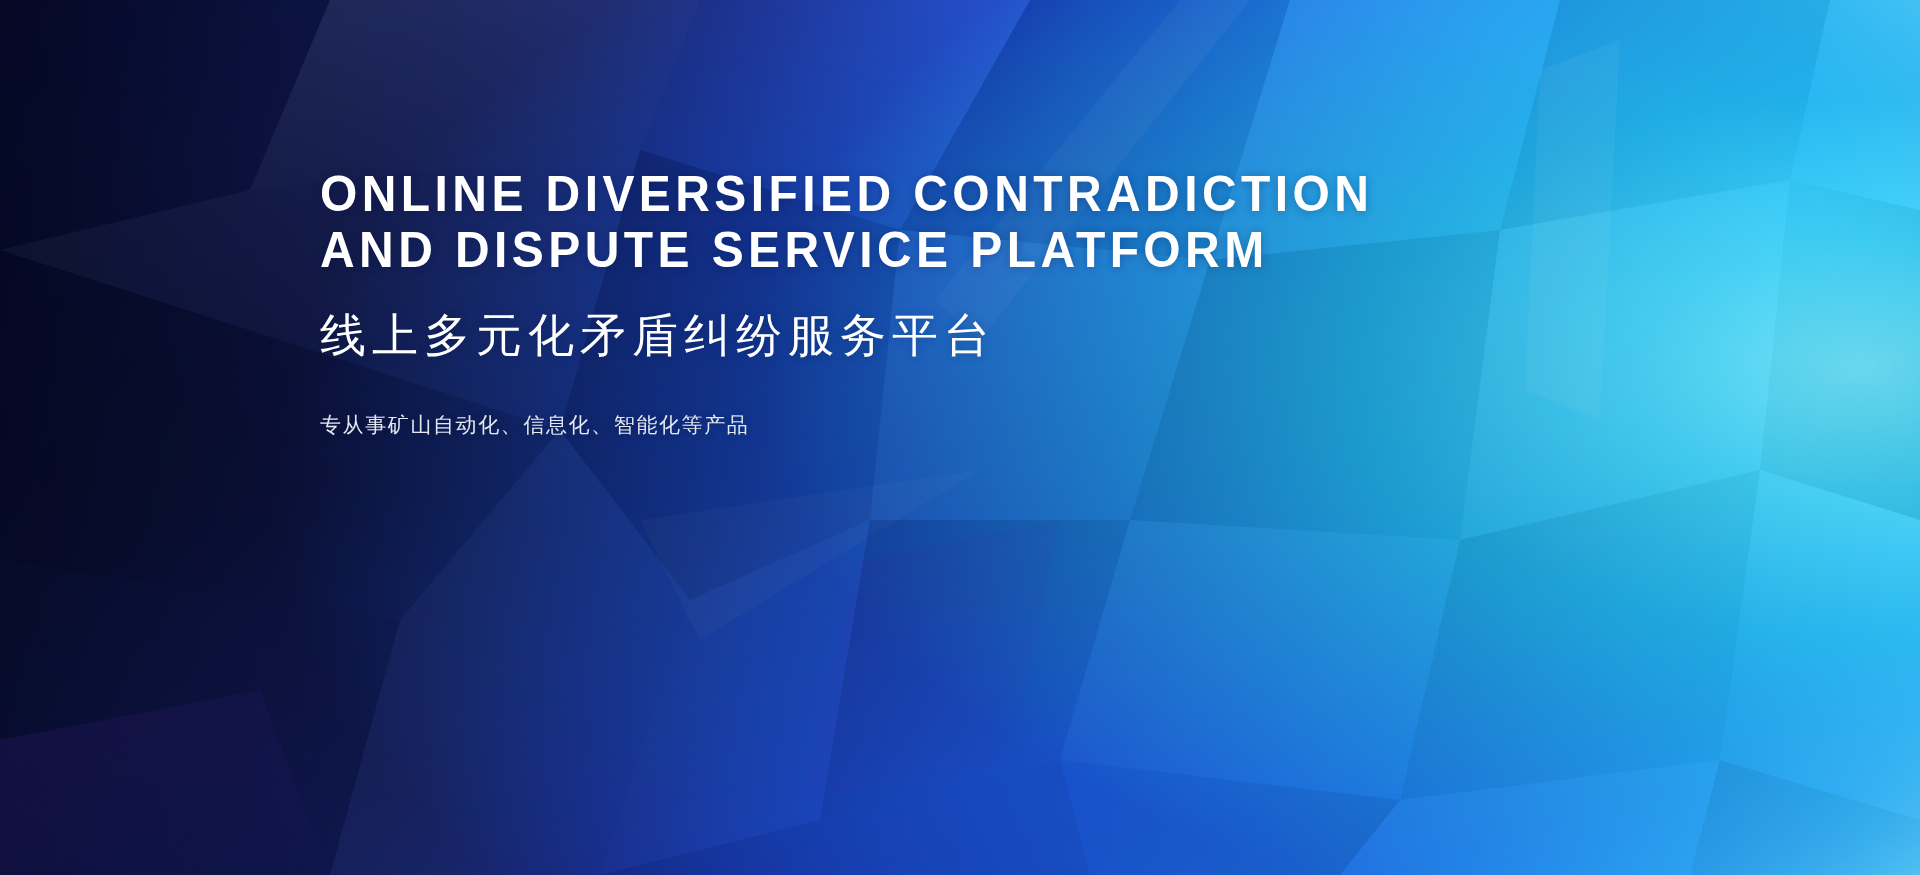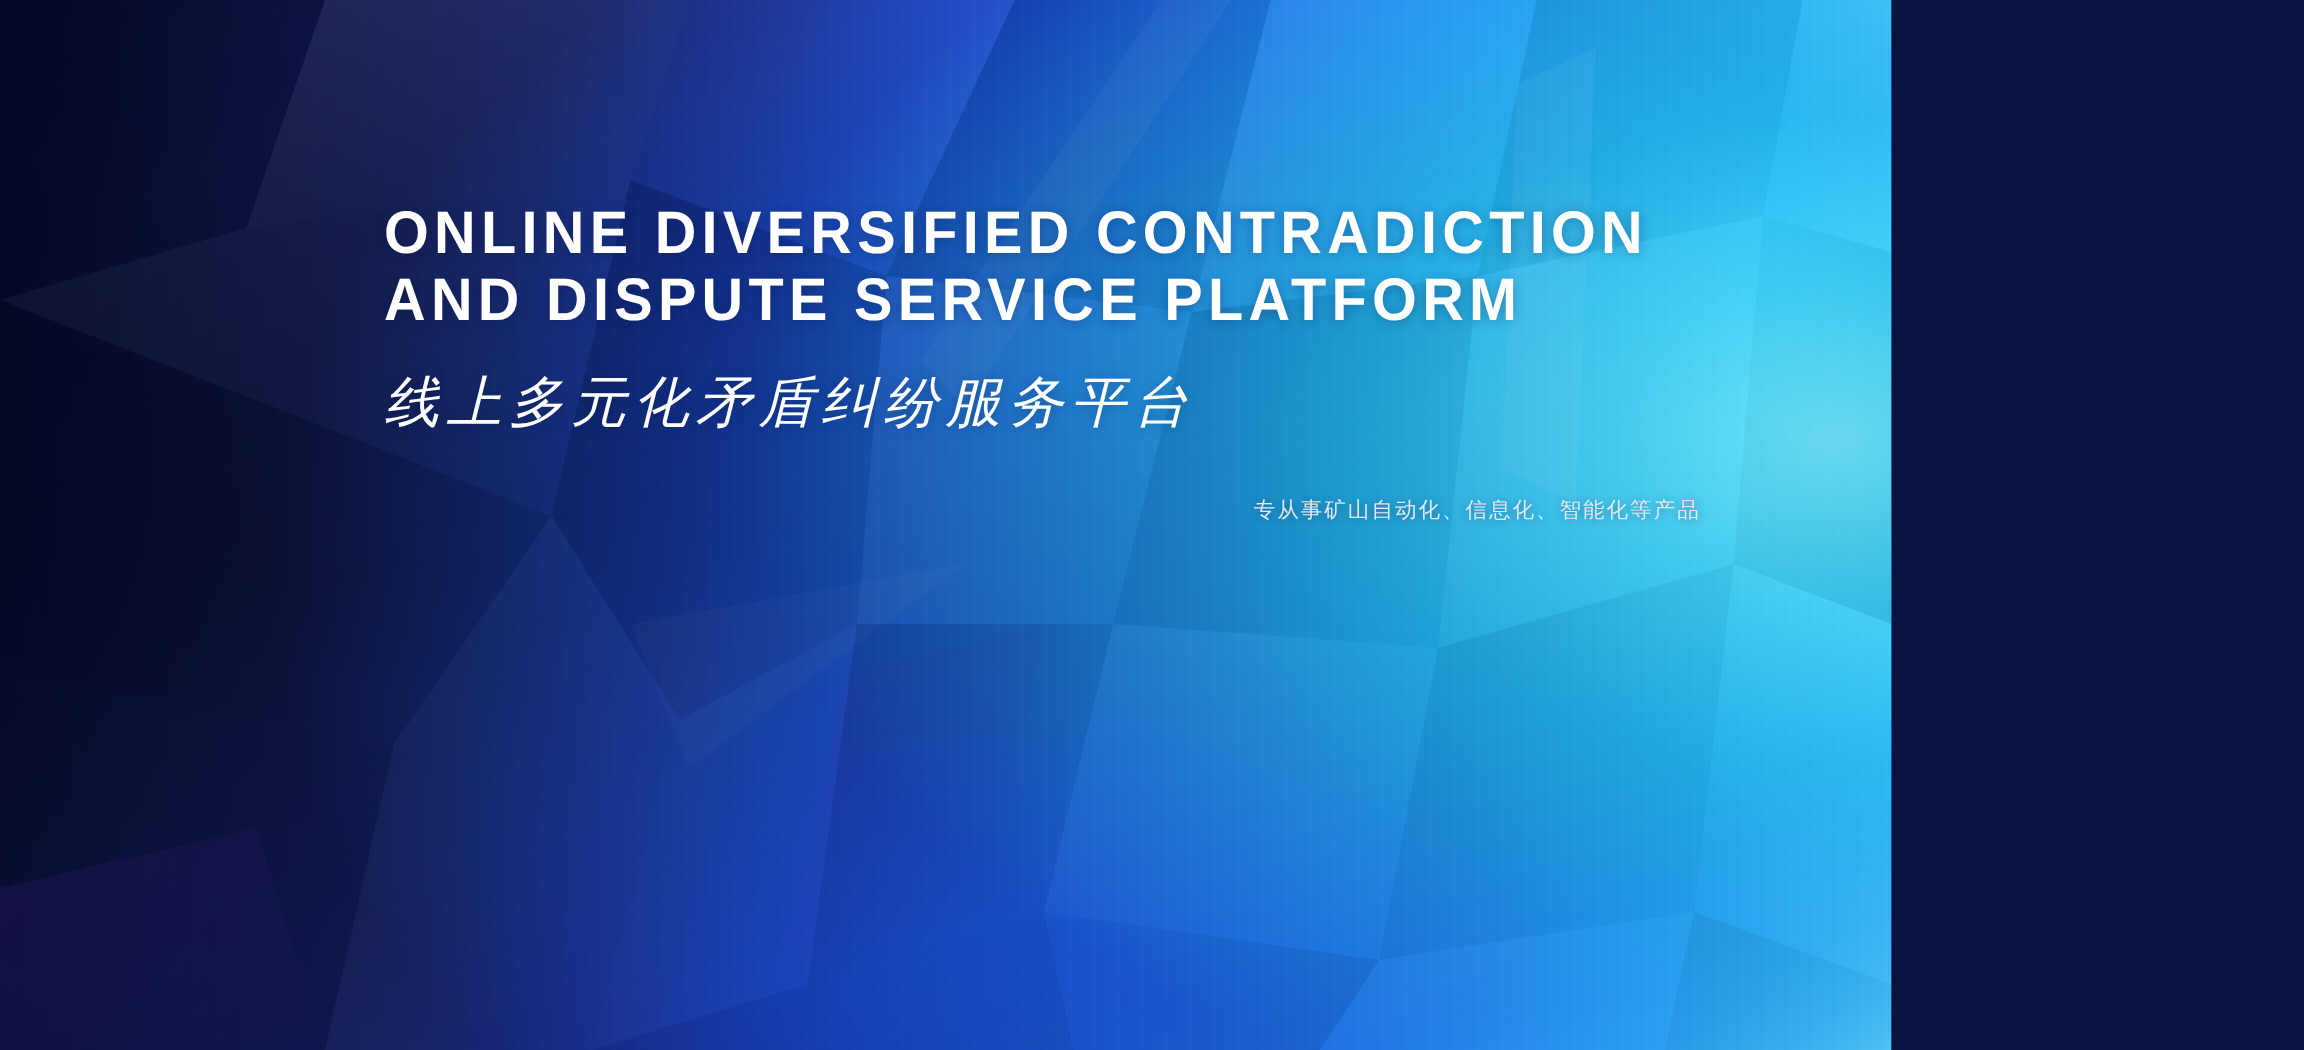--- a/index.html
+++ b/index.html
@@ -2,21 +2,21 @@
 <html><head>
 <meta charset="utf-8">
 <style>
   html,body{margin:0;padding:0;}
   body{
     width:1920px;height:875px;overflow:hidden;
     font-family:"Liberation Sans","DejaVu Sans",sans-serif;
     background:#0a1240;
   }
   .hero{
-    position:relative;width:1576px;height:875px;overflow:hidden;
+    position:relative;width:1920px;height:875px;overflow:hidden;
     background:
       radial-gradient(120% 140% at 97% 42%, #6fe9ff 0%, #41d4fb 10%, #22b6f2 22%, rgba(34,182,242,0) 48%),
       radial-gradient(90% 120% at 70% 55%, #1b5ce8 0%, rgba(27,92,232,0.75) 30%, rgba(27,92,232,0) 62%),
       linear-gradient(100deg,
          #050a2c 0%, #0a1240 9%, #101a55 19%, #15236c 28%,
          #172c92 37%, #1a3ec4 47%, #1d56e2 57%, #2079ef 67%,
          #25a0f4 77%, #38c6f8 87%, #62e6ff 97%, #7af0ff 100%);
   }
   
   .facets{position:absolute;inset:0;width:100%;height:100%;}
@@ -44,34 +44,32 @@
     text-shadow:0 1px 10px rgba(0,20,70,0.30);
   }
   .title-cn{
     color:#ffffff;
     font-size:46px;
     line-height:54px;
     font-weight:400;
     letter-spacing:6px;
     margin:30px 0 0 0;
     text-shadow:0 1px 10px rgba(0,20,70,0.28);
-    font-style:italic;
   }
   .sub{
     margin-top:50px;
   }
   .sub p{
     margin:0 0 12px 0;
     color:#e3e9f2;
-    font-size:18px;
+    font-size:21px;
     line-height:26px;
     letter-spacing:1.6px;
     font-weight:400;
     text-shadow:0 1px 7px rgba(0,15,60,0.35);
-    text-align:right;
   }
   .sub p:last-child{margin-bottom:0;}
 </style>
 </head>
 <body>
 
 <div class="hero">
 
   <svg class="facets" viewBox="0 0 1920 875" preserveAspectRatio="none">
     <defs>

